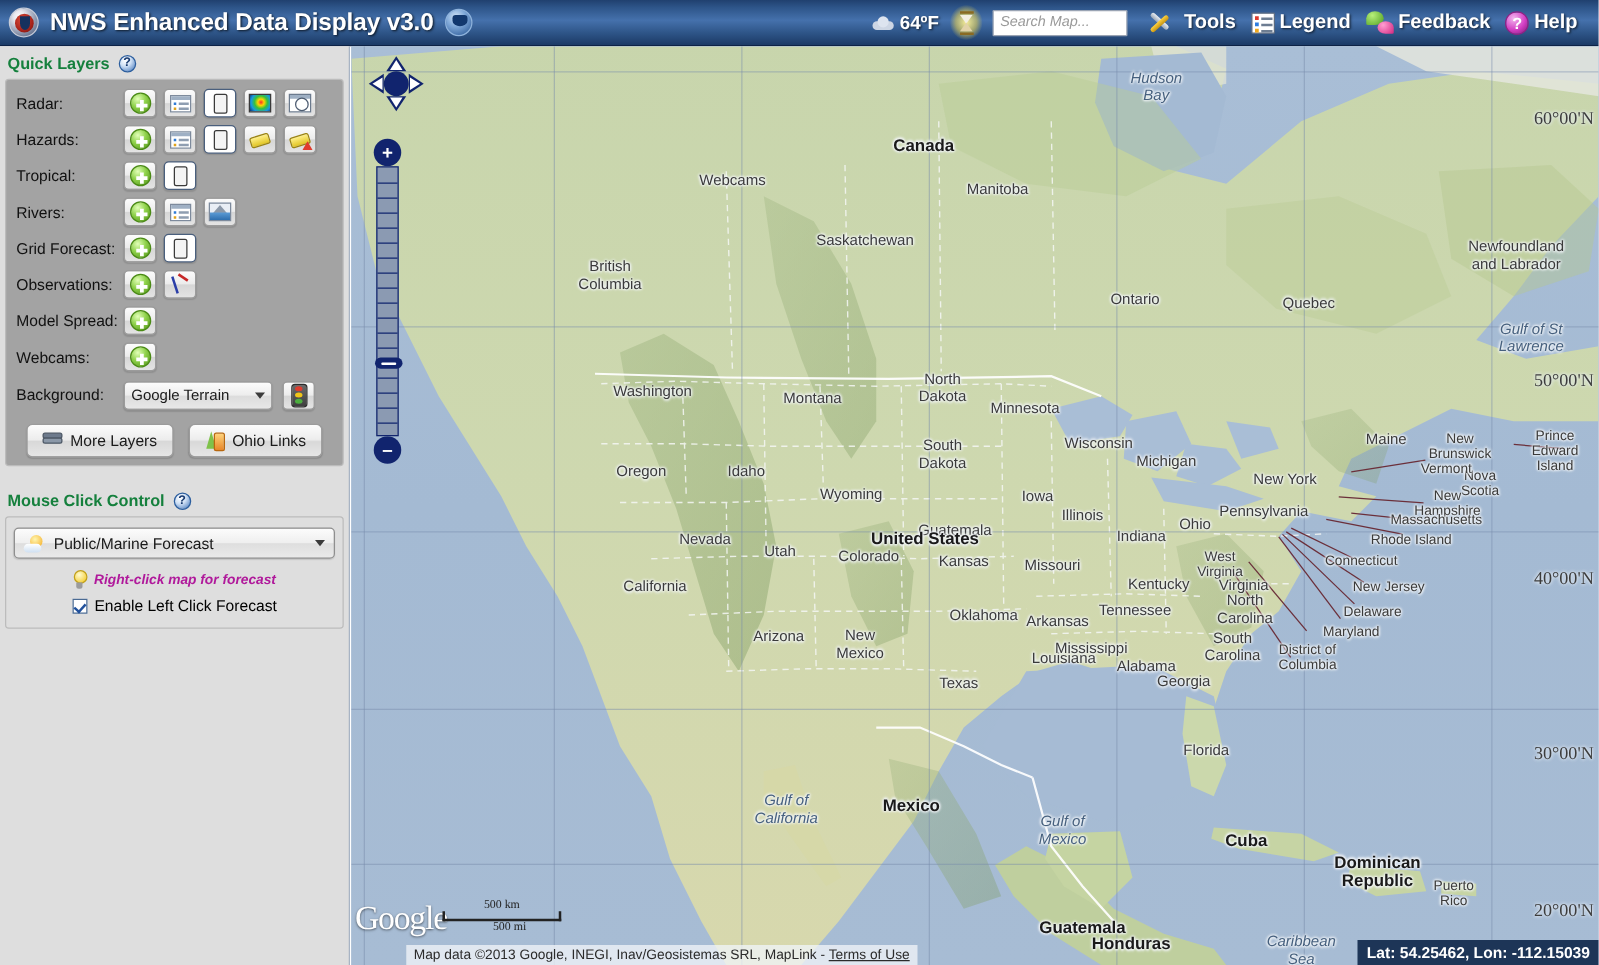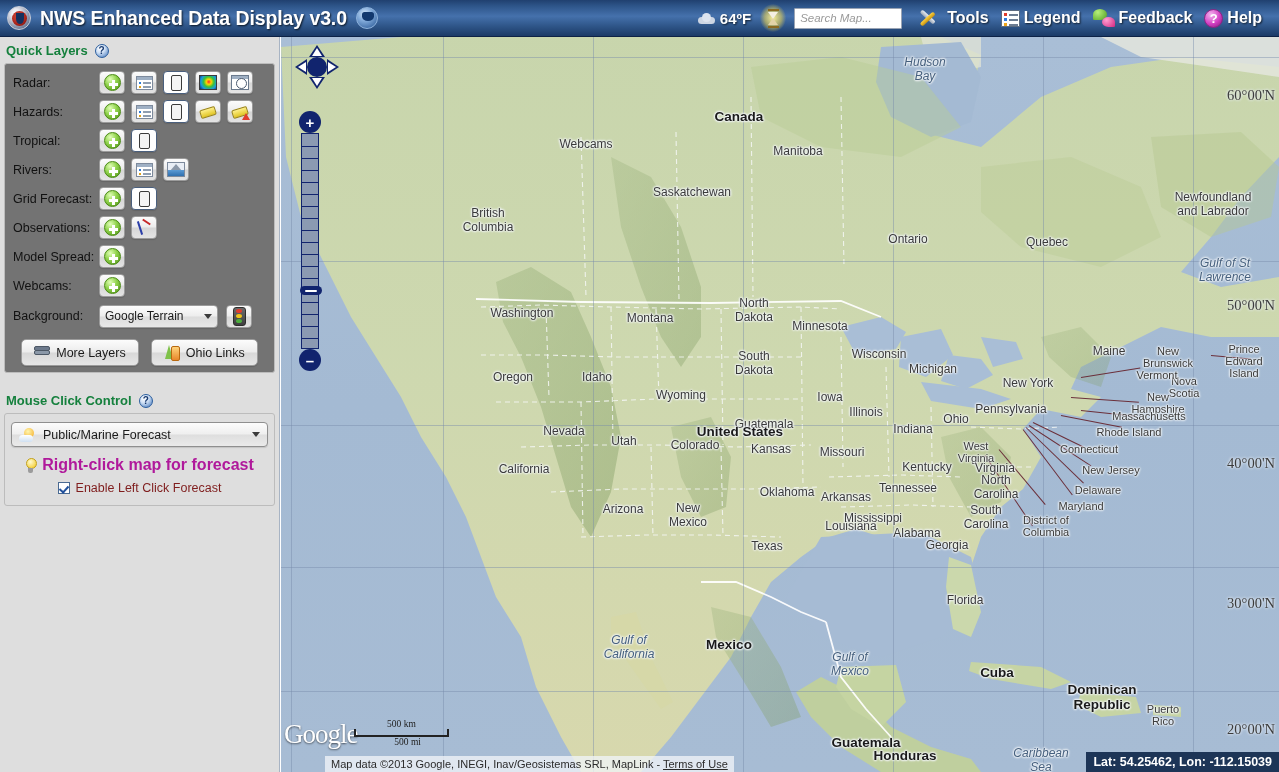--- a/index.html
+++ b/index.html
@@ -119,21 +119,21 @@
   }
   .section-head { display:flex; align-items:center; padding: 6px 0 5px 6px; }
   .section-head .txt { color:#15803d; font-weight:bold; font-size:13px; }
   .qmark {
     width:14px; height:14px; border-radius:50%; margin-left:7px; flex:none;
     background: radial-gradient(circle at 35% 28%, #ffffff 0%, #cfe0f5 40%, #3b6fb5 100%);
     border:1px solid #2c5e9e; color:#16386e; font-size:10px; font-weight:bold;
     display:flex; align-items:center; justify-content:center; cursor:pointer;
   }
   .panel {
-    margin: 0 4px; background:#737373; border:1px solid #bcbcbc; border-radius:3px;
+    margin: 0 4px; background:#a3a3a3; border:1px solid #bcbcbc; border-radius:3px;
     padding: 4px 0 6px 0;
   }
   .layer-row { display:flex; align-items:center; height:29px; padding-left:8px; }
   .layer-row .name { width:86px; font-size:12.5px; color:#111; font-weight:normal;}
   .btn {
     width:26px; height:23px; margin-right:6px; flex:none; border:1px solid #9b9b9b; border-radius:4px;
     background: linear-gradient(#fcfcfc 0%, #ececec 48%, #d6d6d6 52%, #e4e4e4 100%);
     box-shadow: 0 1px 1px rgba(0,0,0,.12);
     display:flex; align-items:center; justify-content:center; cursor:pointer; position:relative;
   }
@@ -218,26 +218,26 @@
     background: radial-gradient(circle at 40% 35%, #fff6b0, #f4a81c);}
   .ico-sun::after{content:"";position:absolute;left:0;bottom:0;width:14px;height:7px;border-radius:5px;
     background: linear-gradient(#ffffff,#cfe0f2);}
   .mcc-select .caret{margin-left:auto;width:0;height:0;border-left:4.5px solid transparent;
     border-right:4.5px solid transparent;border-top:5.5px solid #3b3b3b;}
   .hint-row { display:flex; align-items:center; justify-content:center; margin-top:9px; gap:6px;}
   .ico-bulb{width:11px;height:15px;position:relative;flex:none;}
   .ico-bulb::before{content:"";position:absolute;left:1px;top:0;width:9px;height:9px;border-radius:50%;
     background: radial-gradient(circle at 38% 32%, #fffbd0, #f2c517); border:1px solid #c2a018;}
   .ico-bulb::after{content:"";position:absolute;left:3px;bottom:0;width:5px;height:5px;background:#9b9b9b;border-radius:0 0 2px 2px;}
-  #hint-text{color:#b0199b;font-weight:bold;font-size:16px;}
+  #hint-text{color:#b0199b;font-weight:bold;font-size:11px;font-style:italic;}
   .chk-row{display:flex;align-items:center;justify-content:center;margin-top:7px;gap:6px;}
   .checkbox{width:12px;height:12px;border:1px solid #4a6a92;background:#fff;position:relative;flex:none;cursor:pointer;}
   .checkbox::after{content:"";position:absolute;left:2.5px;top:1px;width:4px;height:7px;
     border:solid #21519c;border-width:0 2px 2px 0;transform:rotate(42deg);}
-  #chk-label{font-size:12.5px;color:#7f1d1d;}
+  #chk-label{font-size:12.5px;color:#000000;}
 
   
   #map {
     position:absolute; top:37px; left:281px; width:998px; height:735px; overflow:hidden;
     background:#a7bcd4;
   }
   .ocean { position:absolute; inset:0; background:
      linear-gradient(to bottom, #a9bed6 0%, #a4bad3 50%, #a7bcd4 100%); }
 
   

